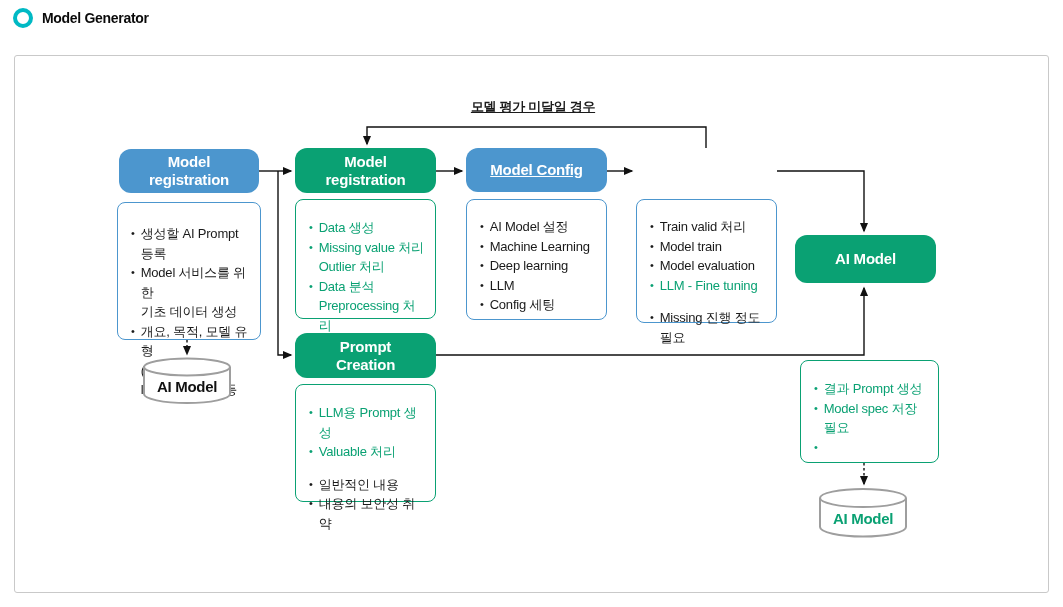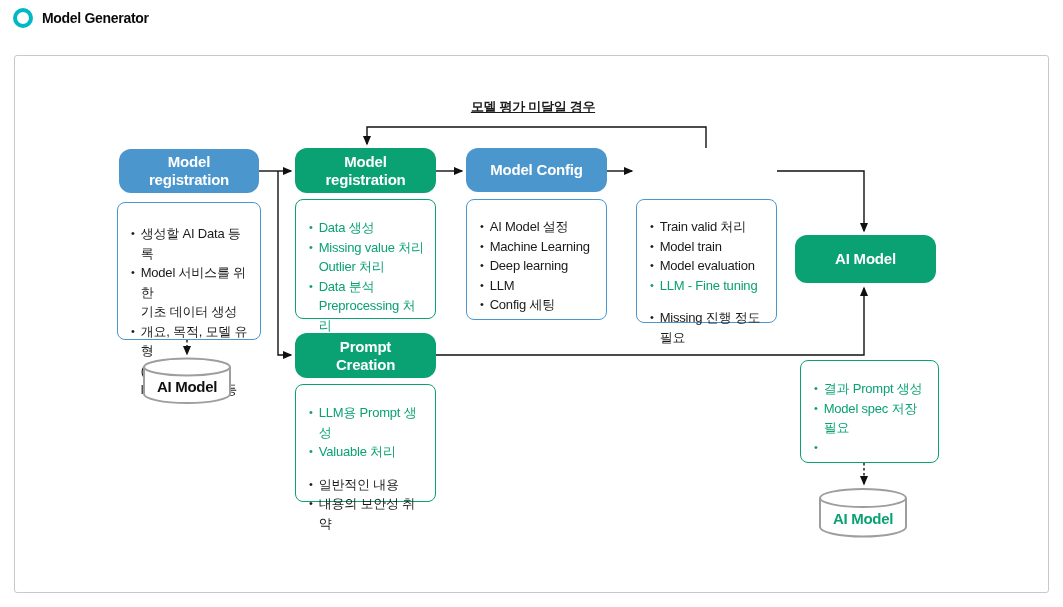--- a/index.html
+++ b/index.html
@@ -52,34 +52,34 @@
   <div class="frame"></div>
 
   <div class="feedback-label" style="left:533px;top:98px;text-decoration:underline;">모델 평가 미달일 경우</div>
 
   <div class="node blue" style="left:119px;top:149px;width:140px;height:44px;">
     <span style="width:100px;">Model registration</span>
   </div>
   <div class="node green" style="left:295px;top:148px;width:141px;height:45px;">
     <span style="width:100px;">Model registration</span>
   </div>
-  <div class="node blue" style="left:466px;top:148px;width:141px;height:44px;">
+  <div class="node blue" style="left:466px;top:148px;width:141px;height:44px;text-decoration:underline;">
     <span>Model Config</span>
   </div>
   <div class="node green" style="left:795px;top:235px;width:141px;height:48px;">
     <span>AI Model</span>
   </div>
   <div class="node green" style="left:295px;top:333px;width:141px;height:45px;">
     <span style="width:90px;text-align:center;">Prompt Creation</span>
   </div>
 
   <div class="listbox blue" style="left:117px;top:202px;width:144px;height:138px;padding-top:21px;">
       <div class="li" style="color: rgb(26, 26, 26);">
         <span class="bullet">•</span>
-        <span class="li-text">생성할 AI Data 등록</span>
+        <span class="li-text">생성할 AI Prompt 등록</span>
       </div>
       <div class="li" style="color: rgb(26, 26, 26);">
         <span class="bullet">•</span>
         <span class="li-text">Model 서비스를 위한
 기초 데이터 생성</span>
       </div>
       <div class="li" style="color: rgb(26, 26, 26);">
         <span class="bullet">•</span>
         <span class="li-text">개요, 목적, 모델 유형
 (Machine/Deep

